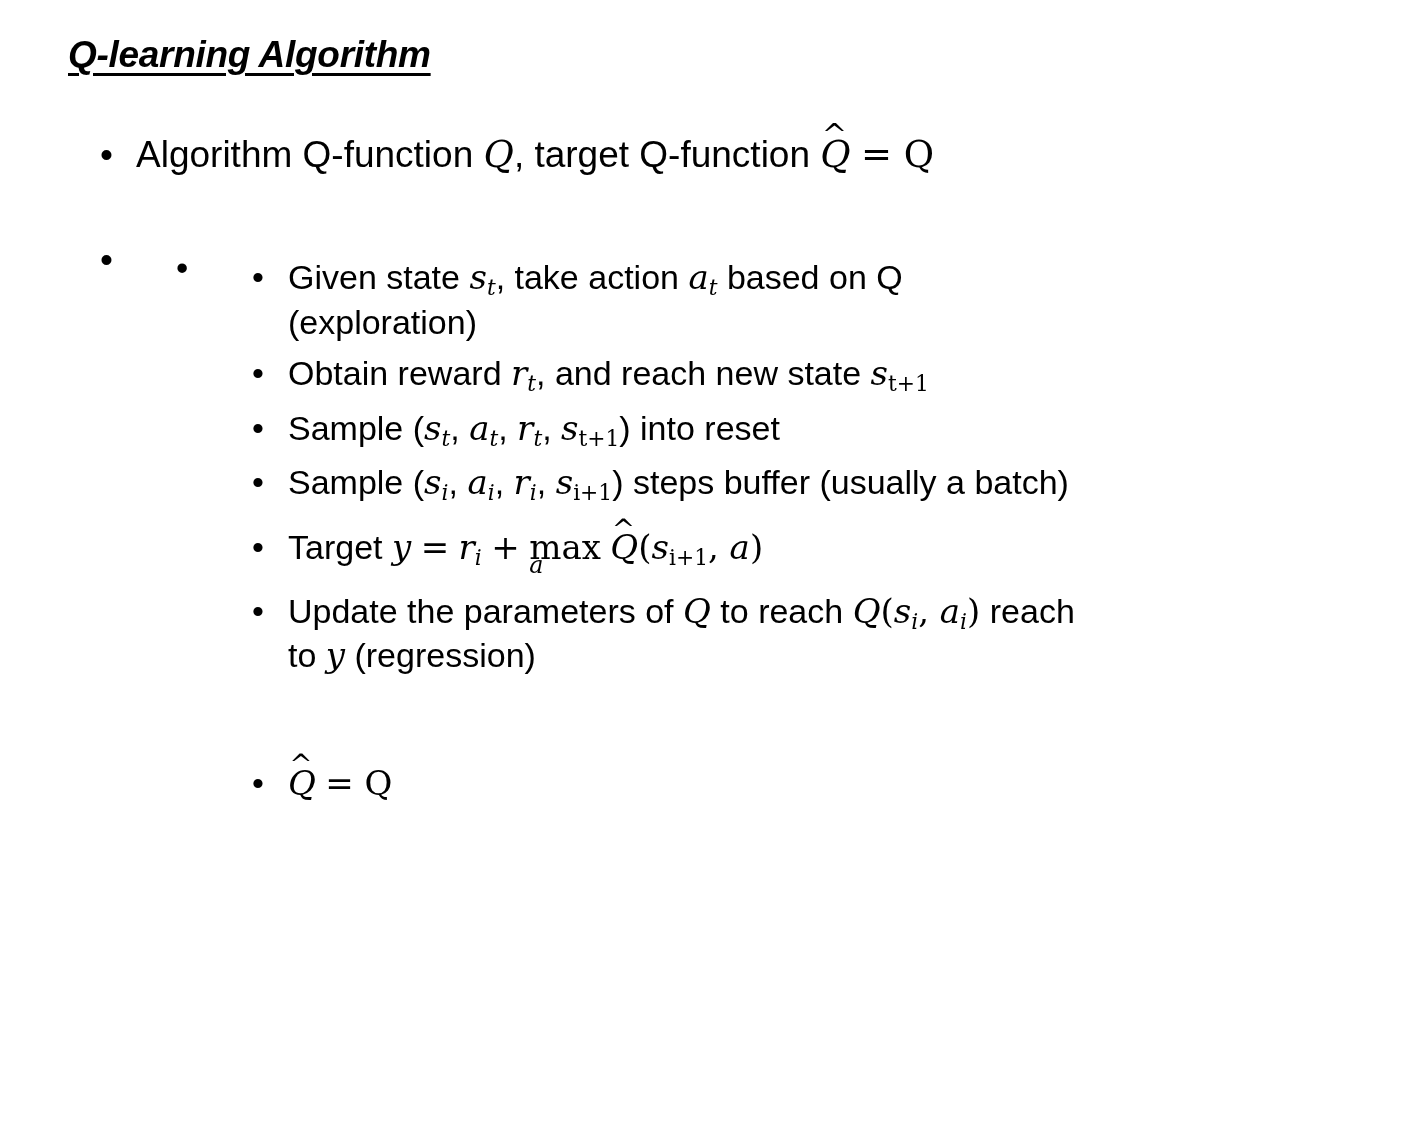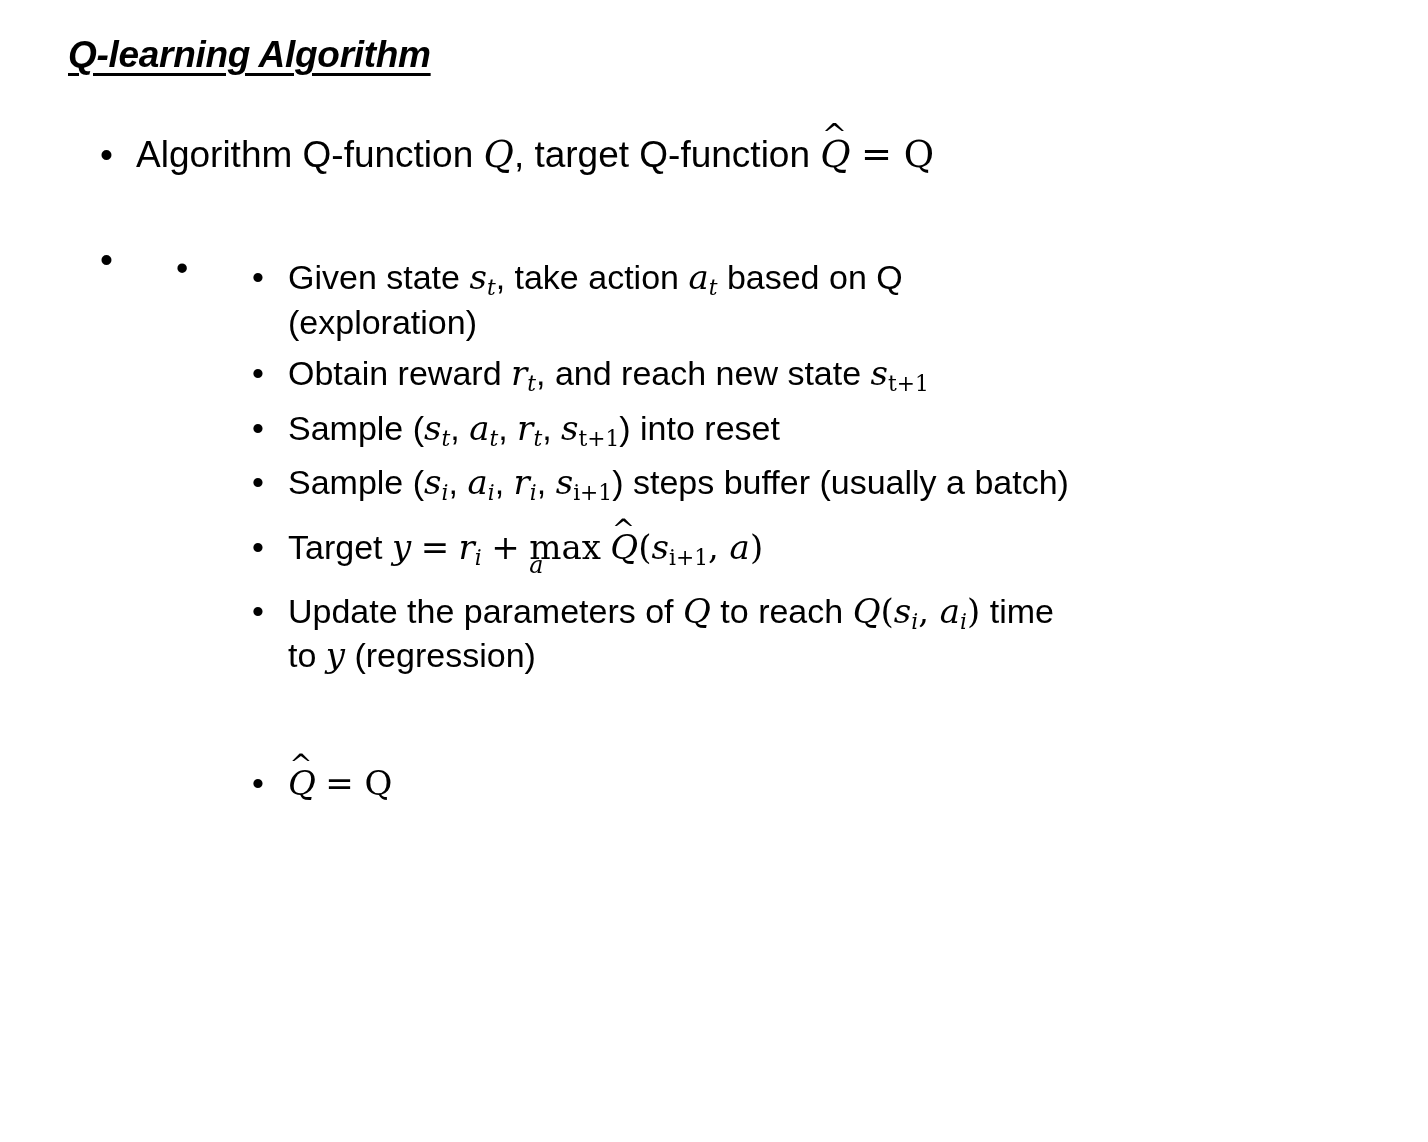--- a/index.html
+++ b/index.html
@@ -179,21 +179,21 @@
 
     <div class="bullet l3" style="line-height:1.35;">
       <span class="dot">•</span>
       <span>Target </span><span class="mi">y</span>&nbsp;<span class="eq">=</span>&nbsp;<span class="mi"><span>r</span><sub class="msub">i</sub></span>&nbsp;<span class="eq">+</span>&nbsp;<span class="maxop"><span>max</span><span class="sublim">a</span></span>&nbsp;<span class="hat mi"><span class="hatmark">^</span><span>Q</span></span><span class="mup">(</span><span class="mi"><span>s</span><sub class="msub"><span class="num">i+1</span></sub></span><span class="mup">, </span><span class="mi">a</span><span class="mup">)</span>
     </div>
 
     <div class="gap-md"></div>
 
     <div class="bullet l3">
       <span class="dot">•</span>
-      <span>Update the parameters of </span><span class="mi">Q</span><span> to reach </span><span class="mi">Q</span><span class="mup">(</span><span class="mi"><span>s</span><sub class="msub">i</sub></span><span class="mup">, </span><span class="mi"><span>a</span><sub class="msub">i</sub></span><span class="mup">)</span><span> time</span>
+      <span>Update the parameters of </span><span class="mi">Q</span><span> to reach </span><span class="mi">Q</span><span class="mup">(</span><span class="mi"><span>s</span><sub class="msub">i</sub></span><span class="mup">, </span><span class="mi"><span>a</span><sub class="msub">i</sub></span><span class="mup">)</span><span> reach</span>
       <div><span>to </span><span class="mi">y</span><span> (regression)</span></div>
     </div>
 
     <div class="gap-xl"></div>
 
     <div class="bullet l3">
       <span class="dot">•</span>
       <span class="hat mi"><span class="hatmark">^</span><span>Q</span></span>&nbsp;<span class="eq">= Q</span>
     </div>
 

